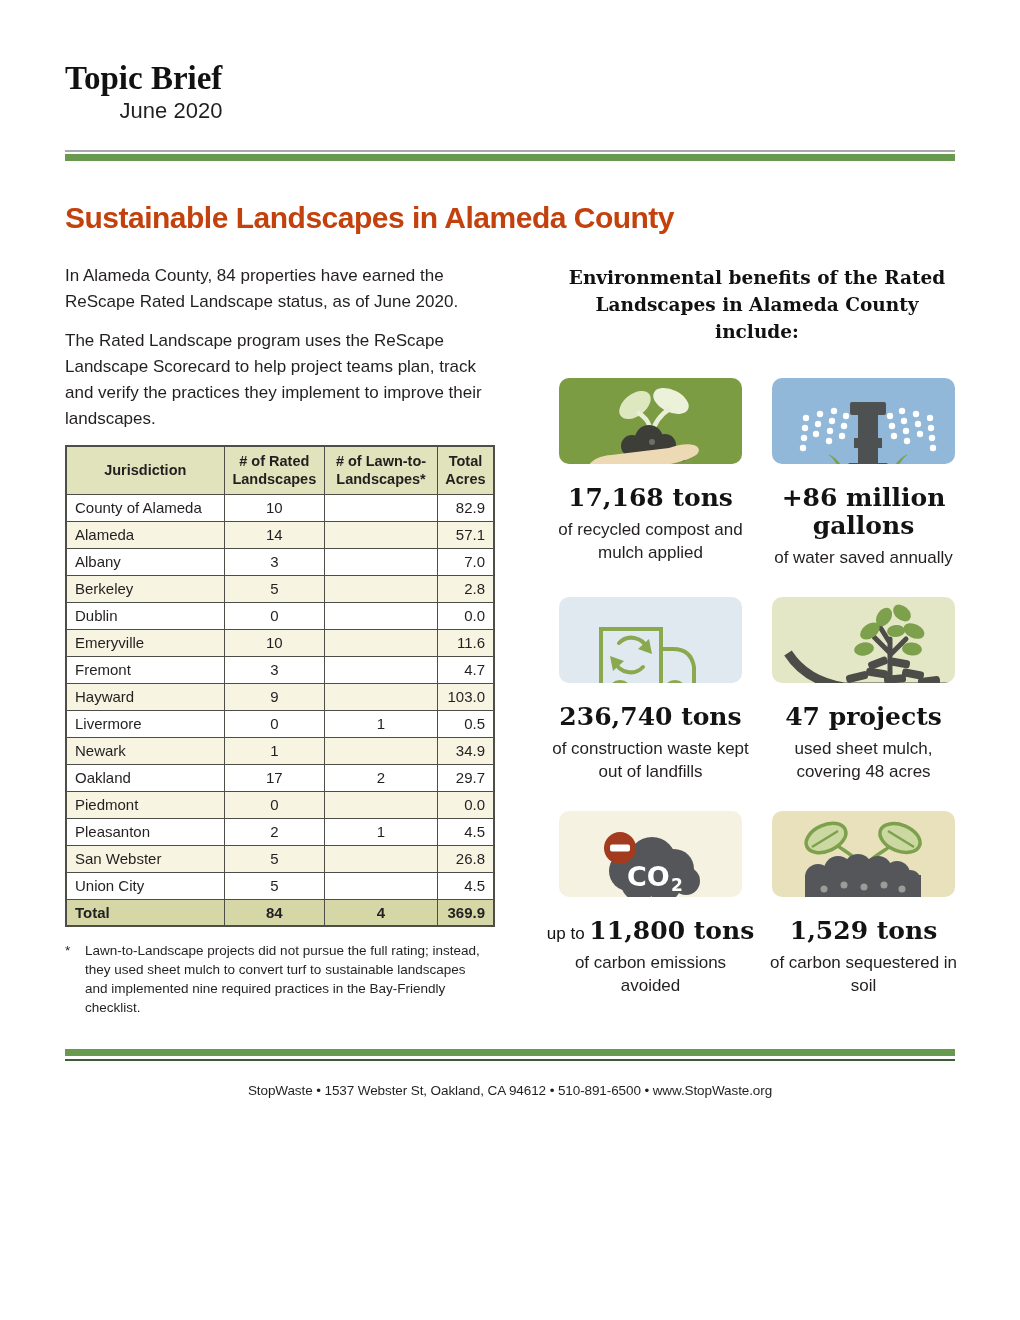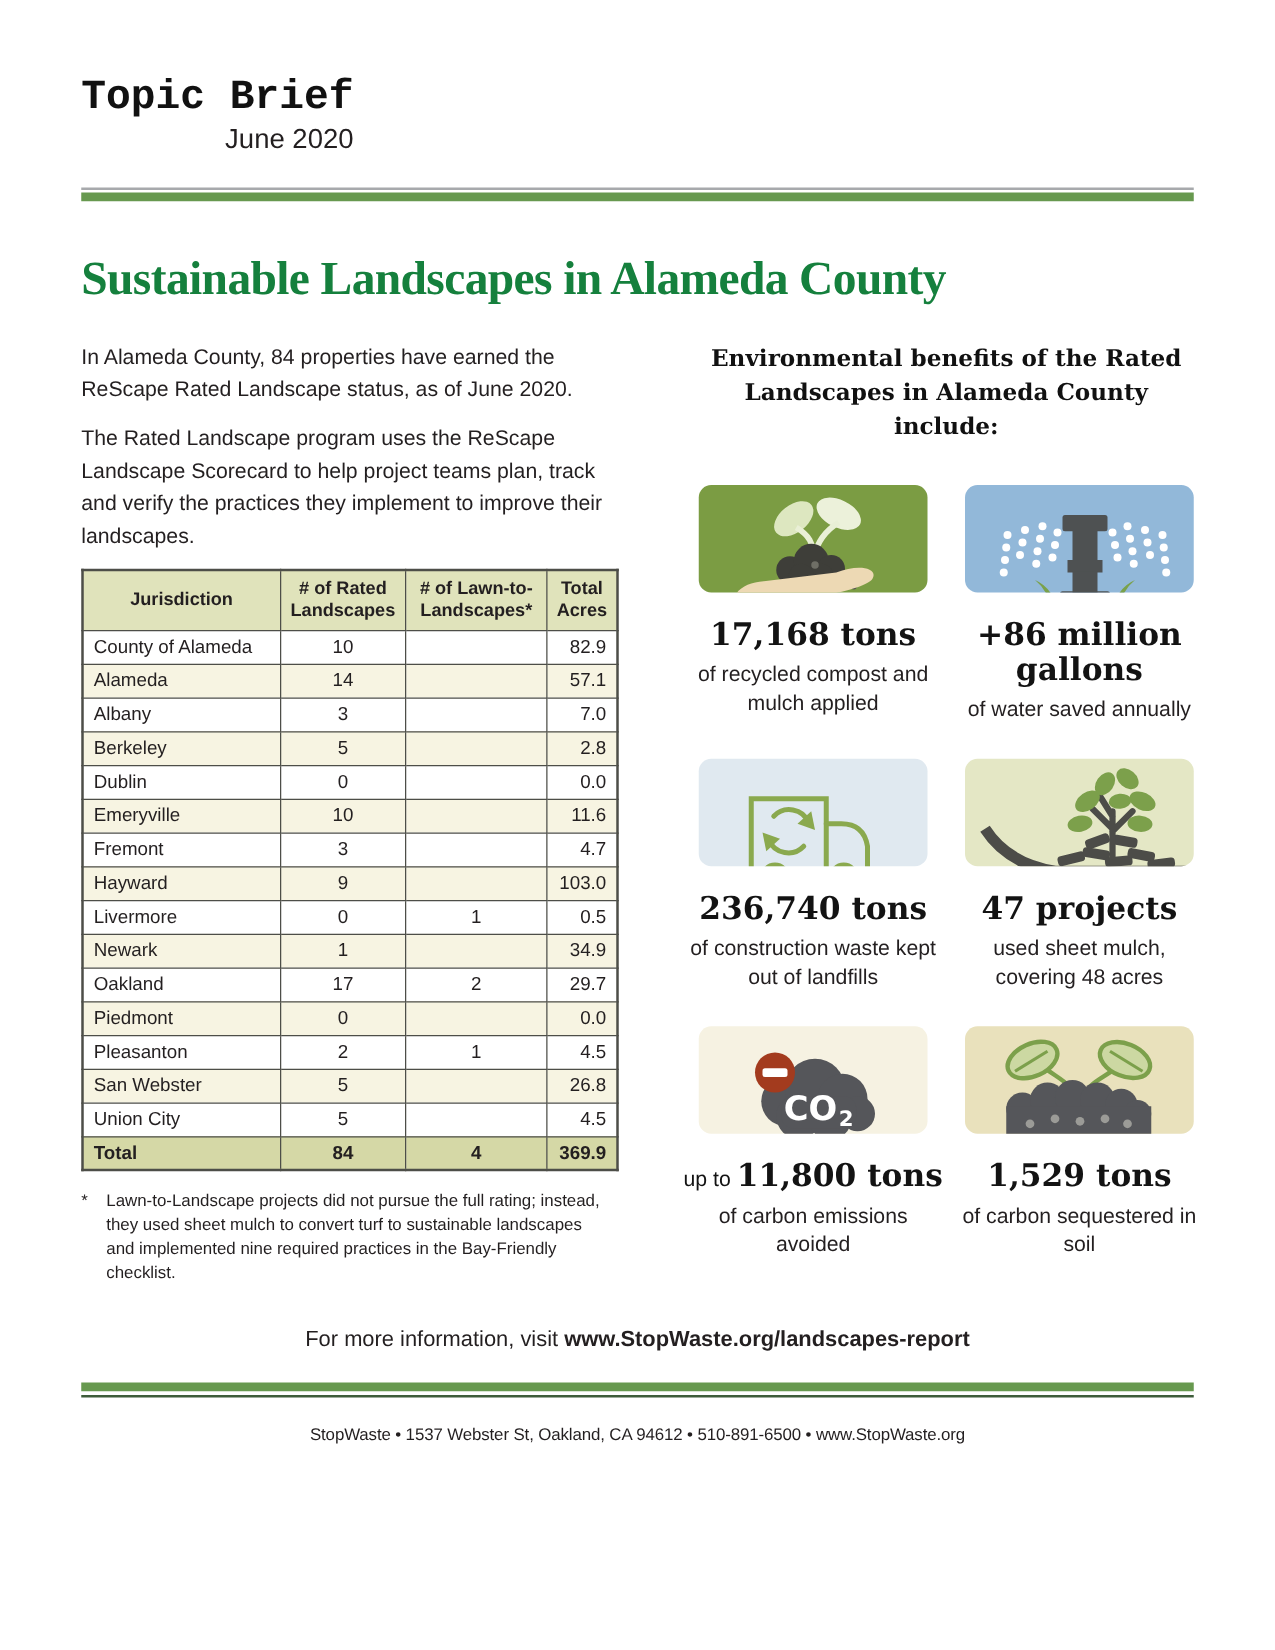--- a/index.html
+++ b/index.html
@@ -9,32 +9,32 @@
 
   
   .hdr { display:flex; justify-content:space-between; align-items:flex-start; }
   .logo { position:relative; padding-top:12px; }
   .logo-word { font-family:"DejaVu Serif", serif; font-weight:bold; font-size:40px; letter-spacing:1px; line-height:1; }
   .logo-stop { color:#5b8f3e; }
   .logo-waste { color:#58595b; }
   .logo-swoosh { position:absolute; top:2px; left:78px; }
   .logo-tagline { font-size:13px; letter-spacing:2.5px; color:#808285; font-weight:bold; margin-top:6px; padding-left:22px; }
   .brief { text-align:right; padding-top:8px; }
-  .brief-title { font-family:Liberation Mono, monospace; font-weight:bold; font-size:33px; color:#111; line-height:1.1; }
+  .brief-title { font-family:Liberation Serif, serif; font-weight:bold; font-size:33px; color:#111; line-height:1.1; }
   .brief-date { font-size:22px; color:#231f20; margin-top:2px; }
 
   
   .rule-top { margin-top:26px; }
   .rule-top .thin { height:2px; background:#a7a9ac; }
   .rule-top .green { height:7px; background:#67994f; margin-top:2px; }
   .rule-bottom { margin-top:24px; }
   .rule-bottom .green { height:7px; background:#67994f; }
   .rule-bottom .thin { height:2px; background:#3e5c3a; margin-top:3px; }
 
-  h1.page-title { font-family:Liberation Serif, serif; font-size:38px; color:#15803d; margin-top:40px; letter-spacing:-0.5px; }
+  h1.page-title { font-family:Liberation Sans, sans-serif; font-size:30px; color:#c2410c; margin-top:40px; letter-spacing:-0.5px; }
 
   .columns { display:flex; justify-content:space-between; margin-top:28px; }
   .left-col { width:434px; }
   .right-col { width:396px; }
 
   .left-col p.intro { font-size:17px; line-height:26px; margin-bottom:13px; }
 
   
   table.jur { border-collapse:collapse; width:430px; margin-top:6px; border:2px solid #4d4e48; }
   table.jur th, table.jur td { border:1px solid #4d4e48; }
@@ -405,23 +405,20 @@
             </svg>
           </div>
           <div class="stat"><span class="stat-prefix"></span><span class="stat-num">1,529 tons</span></div>
           <div class="desc">of carbon sequestered in soil</div>
         </div>
 
       </div>
     </div>
   </div>
 
-  <div class="more-info">
-    <span>For more information, visit </span><strong>www.StopWaste.org/landscapes-report</strong>
-  </div>
 
   <div class="rule-bottom">
     <div class="green"></div>
       <div class="thin"></div>
   </div>
 
   <div class="footer-address">StopWaste  •  1537 Webster St, Oakland, CA  94612  •  510-891-6500  •  www.StopWaste.org</div>
 
 </div>
 

